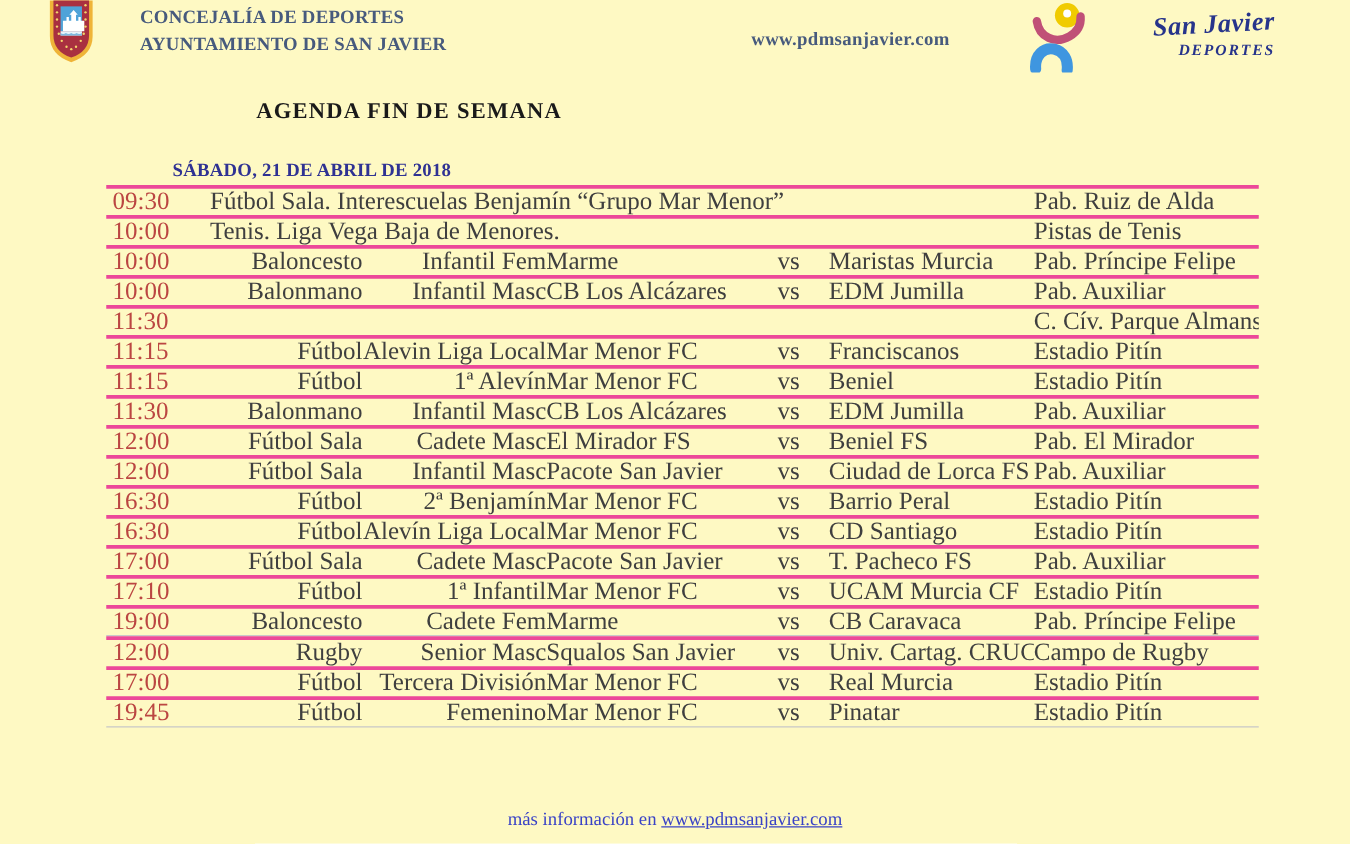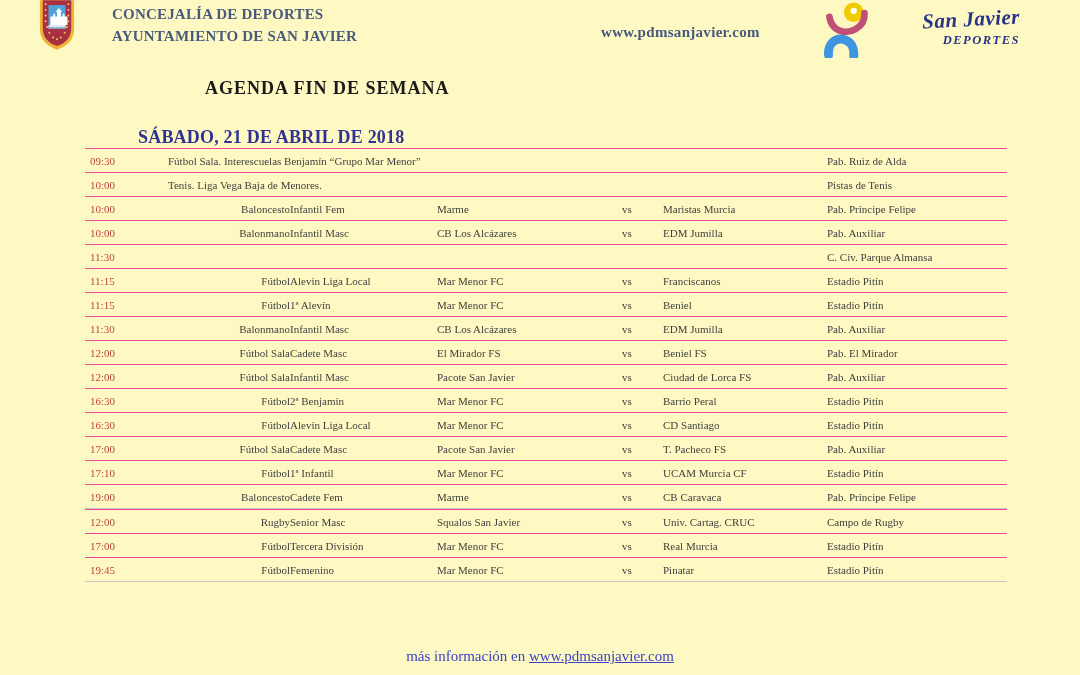--- a/index.html
+++ b/index.html
@@ -17,33 +17,33 @@
   .brand svg{position:absolute;left:0;top:2px;}
   .brand-text{position:absolute;left:62px;top:8px;width:136px;text-align:right;color:#27348b;}
   .brand-line1{font-size:21px;font-weight:bold;font-style:italic;transform:rotate(-3deg);
        letter-spacing:.5px;white-space:nowrap;}
   .brand-line2{font-size:12.5px;font-weight:bold;font-style:italic;letter-spacing:1.5px;margin-top:0px;}
   
   .title{position:absolute;left:205px;top:78px;font-size:18px;font-weight:600;
        color:#1a1a1a;letter-spacing:1px;margin:0;}
   
   .content{position:absolute;left:85px;top:127px;width:922px;}
-  .day-heading{height:21px;line-height:21px;padding-left:53px;font-size:18px;
+  .day-heading{height:21px;line-height:21px;padding-left:53px;font-size:15px;
        font-weight:bold;color:#2f3293;letter-spacing:.2px;}
   .day-section + .day-section .day-heading{margin-top:22px;}
   .rows{border-bottom:1px solid #c8c8c8;}
   .row{
     display:grid;grid-template-columns:83px 122px 147px 185px 41px 164px 1fr;
-    height:24px;box-sizing:border-box;border-top:1px solid #ec4899;
-    align-items:center;font-size:11px;color:#3f3f3f;
+    height:24px;box-sizing:border-box;border-top:3px solid #ec4899;
+    align-items:center;font-size:20px;color:#3f3f3f;
   }
   .c{white-space:nowrap;overflow:hidden;}
   .c.time{grid-column:1;padding-left:5px;color:#bb4642;}
   .c.sport{grid-column:2;text-align:right;}
-  .c.category{grid-column:3;}
+  .c.category{grid-column:3;text-align:right;}
   .c.home{grid-column:4;}
   .c.vs{grid-column:5;}
   .c.away{grid-column:6;}
   .c.venue{grid-column:7;}
   .c.desc{grid-column:2 / 7;}
   
   .footer{position:absolute;left:0;right:0;top:648px;text-align:center;
        font-size:15px;color:#3a43c6;}
   .footer a{color:#3a43c6;text-decoration:underline;}
 </style>

